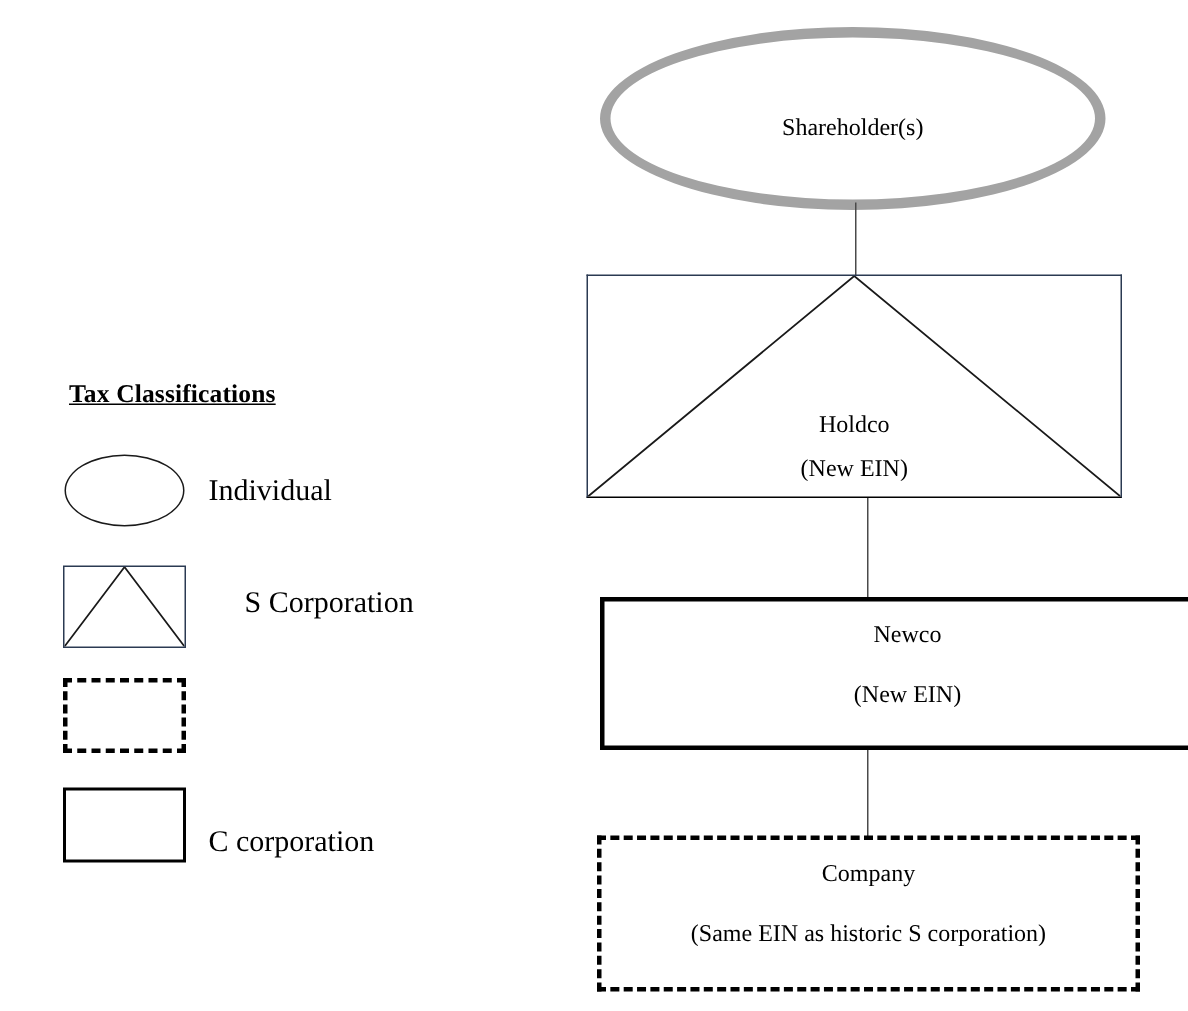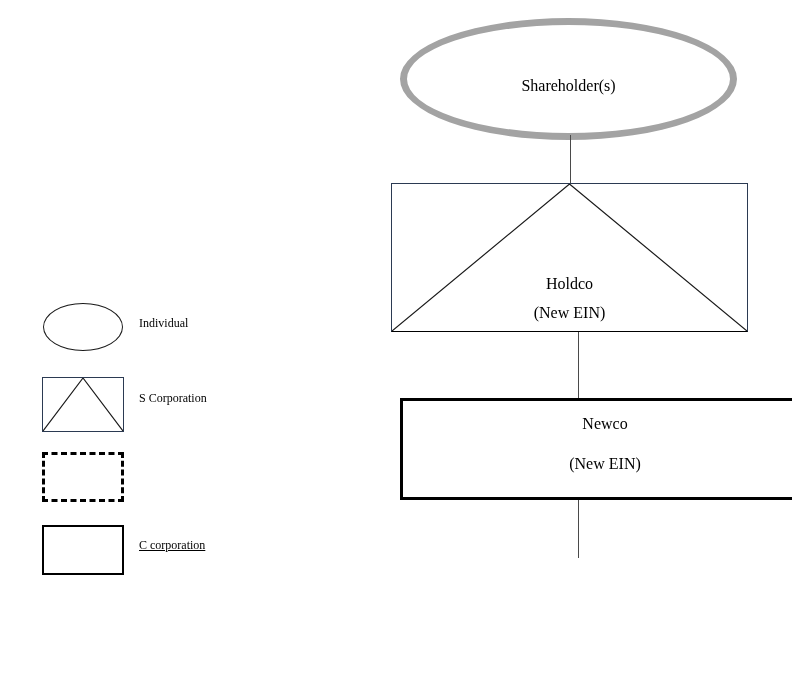--- a/index.html
+++ b/index.html
@@ -40,27 +40,27 @@
     font-size: 17px;
     font-weight: bold;
     text-decoration: underline;
     letter-spacing: 0.1px;
     white-space: nowrap;
   }
 
   .legend-label {
     position: absolute;
     left: 139px;
-    font-size: 12px;
+    font-size: 20px;
     white-space: nowrap;
   }
   .legend-label.l0 { top: 316px; }
-  .legend-label.l1 { top: 391px; }
+  .legend-label.l1 { top: 391px; margin-left: 24px; }
   .legend-label.l2 { top: 465px; }
-  .legend-label.l3 { top: 538px; text-decoration: underline; }
+  .legend-label.l3 { top: 550px; }
 
   .legend-shape { position: absolute; }
 
   .shape-ellipse {
     left: 43px;
     top: 303px;
     width: 80px;
     height: 48px;
     border: 1px solid #1a1a1a;
     border-radius: 50%;
@@ -178,20 +178,21 @@
   .conn-holdco-newco { left: 578px; top: 332px; height: 67px; }
   .conn-newco-company { left: 578px; top: 500px; height: 58px; }
 </style>
 </head>
 <body>
 
 <div id="canvas">
 
   <div id="legend">
 
+    <div class="legend-title">Tax Classifications</div>
 
     <div class="legend-shape shape-ellipse"></div>
     <div class="legend-label l0">Individual</div>
 
     <div class="legend-shape shape-scorp">
       <svg viewBox="0 0 82 55" preserveAspectRatio="none" aria-hidden="true">
         <polyline points="0,55 41,0 82,55" fill="none" stroke="#1a1a1a" stroke-width="1.2"></polyline>
       </svg>
     </div>
     <div class="legend-label l1">S Corporation</div>
@@ -222,15 +223,19 @@
 
     <div class="connector conn-holdco-newco"></div>
 
     <div class="node-newco">
       <div class="node-text line1">Newco</div>
       <div class="node-text line2">(New EIN)</div>
     </div>
 
     <div class="connector conn-newco-company"></div>
 
+    <div class="node-company">
+      <div class="node-text line1">Company</div>
+      <div class="node-text line2">(Same EIN as historic S corporation)</div>
+    </div>
 
   </div>
 </div>
 
 </body></html>

